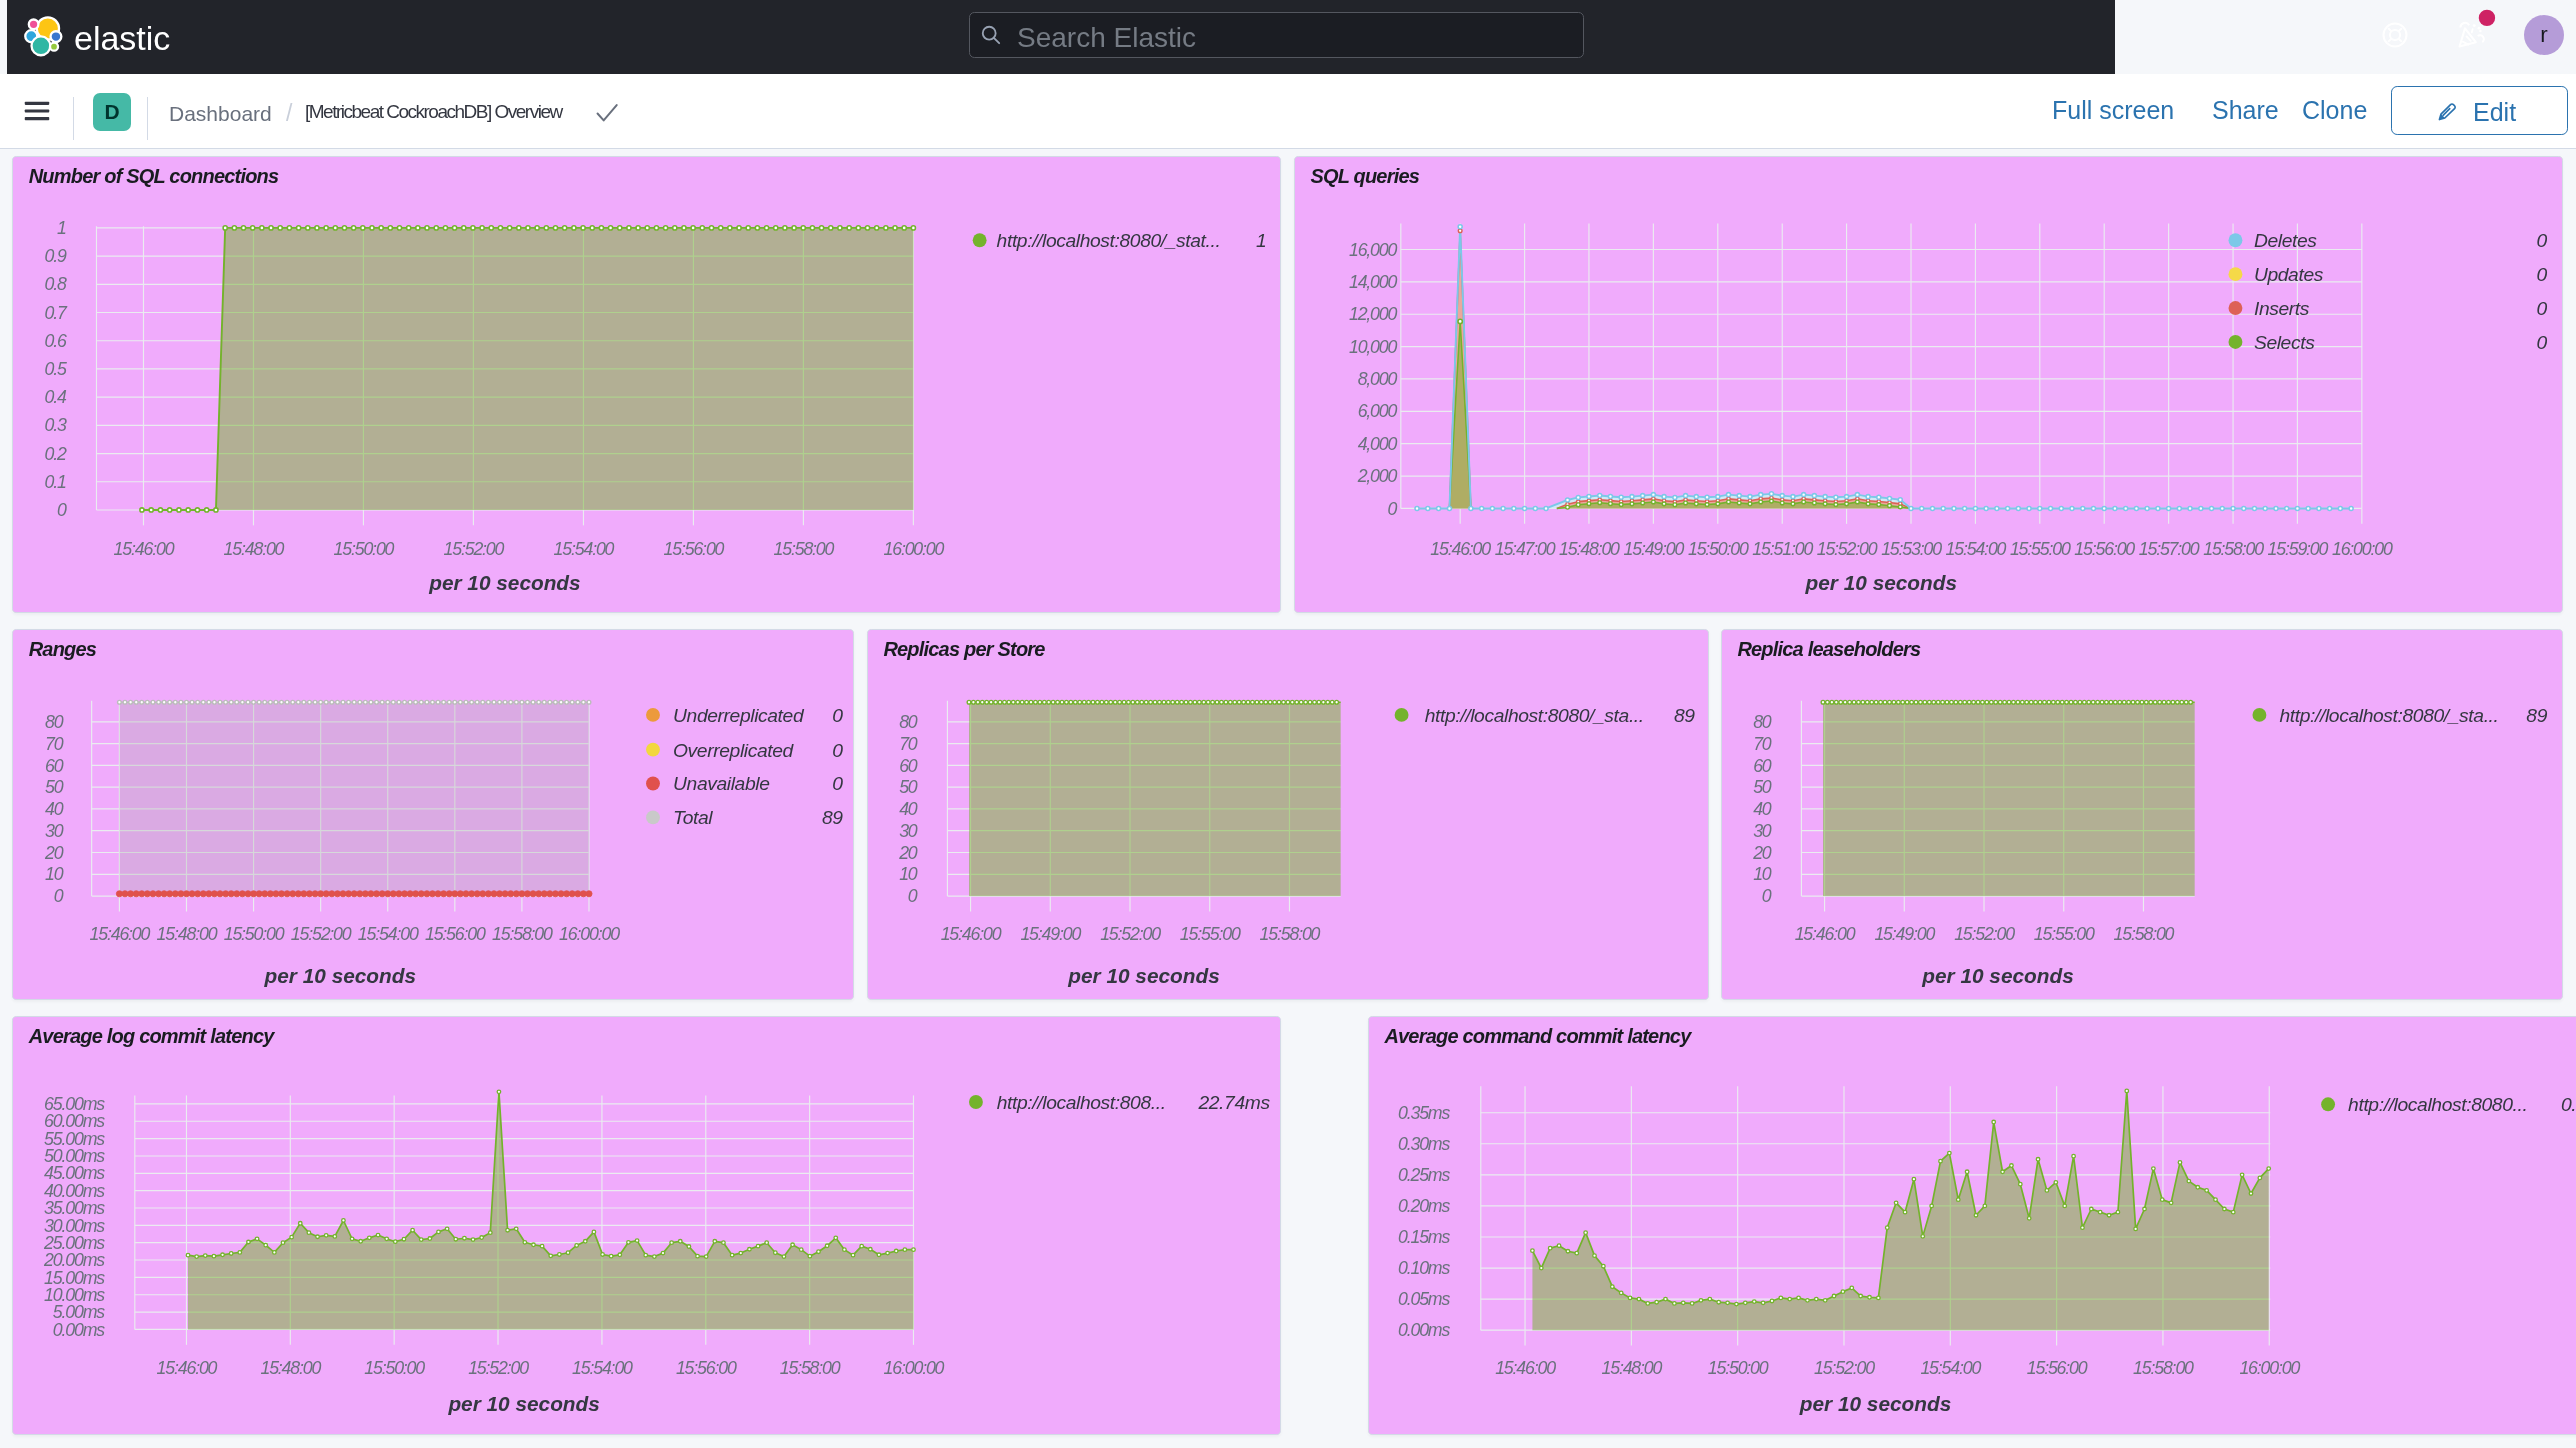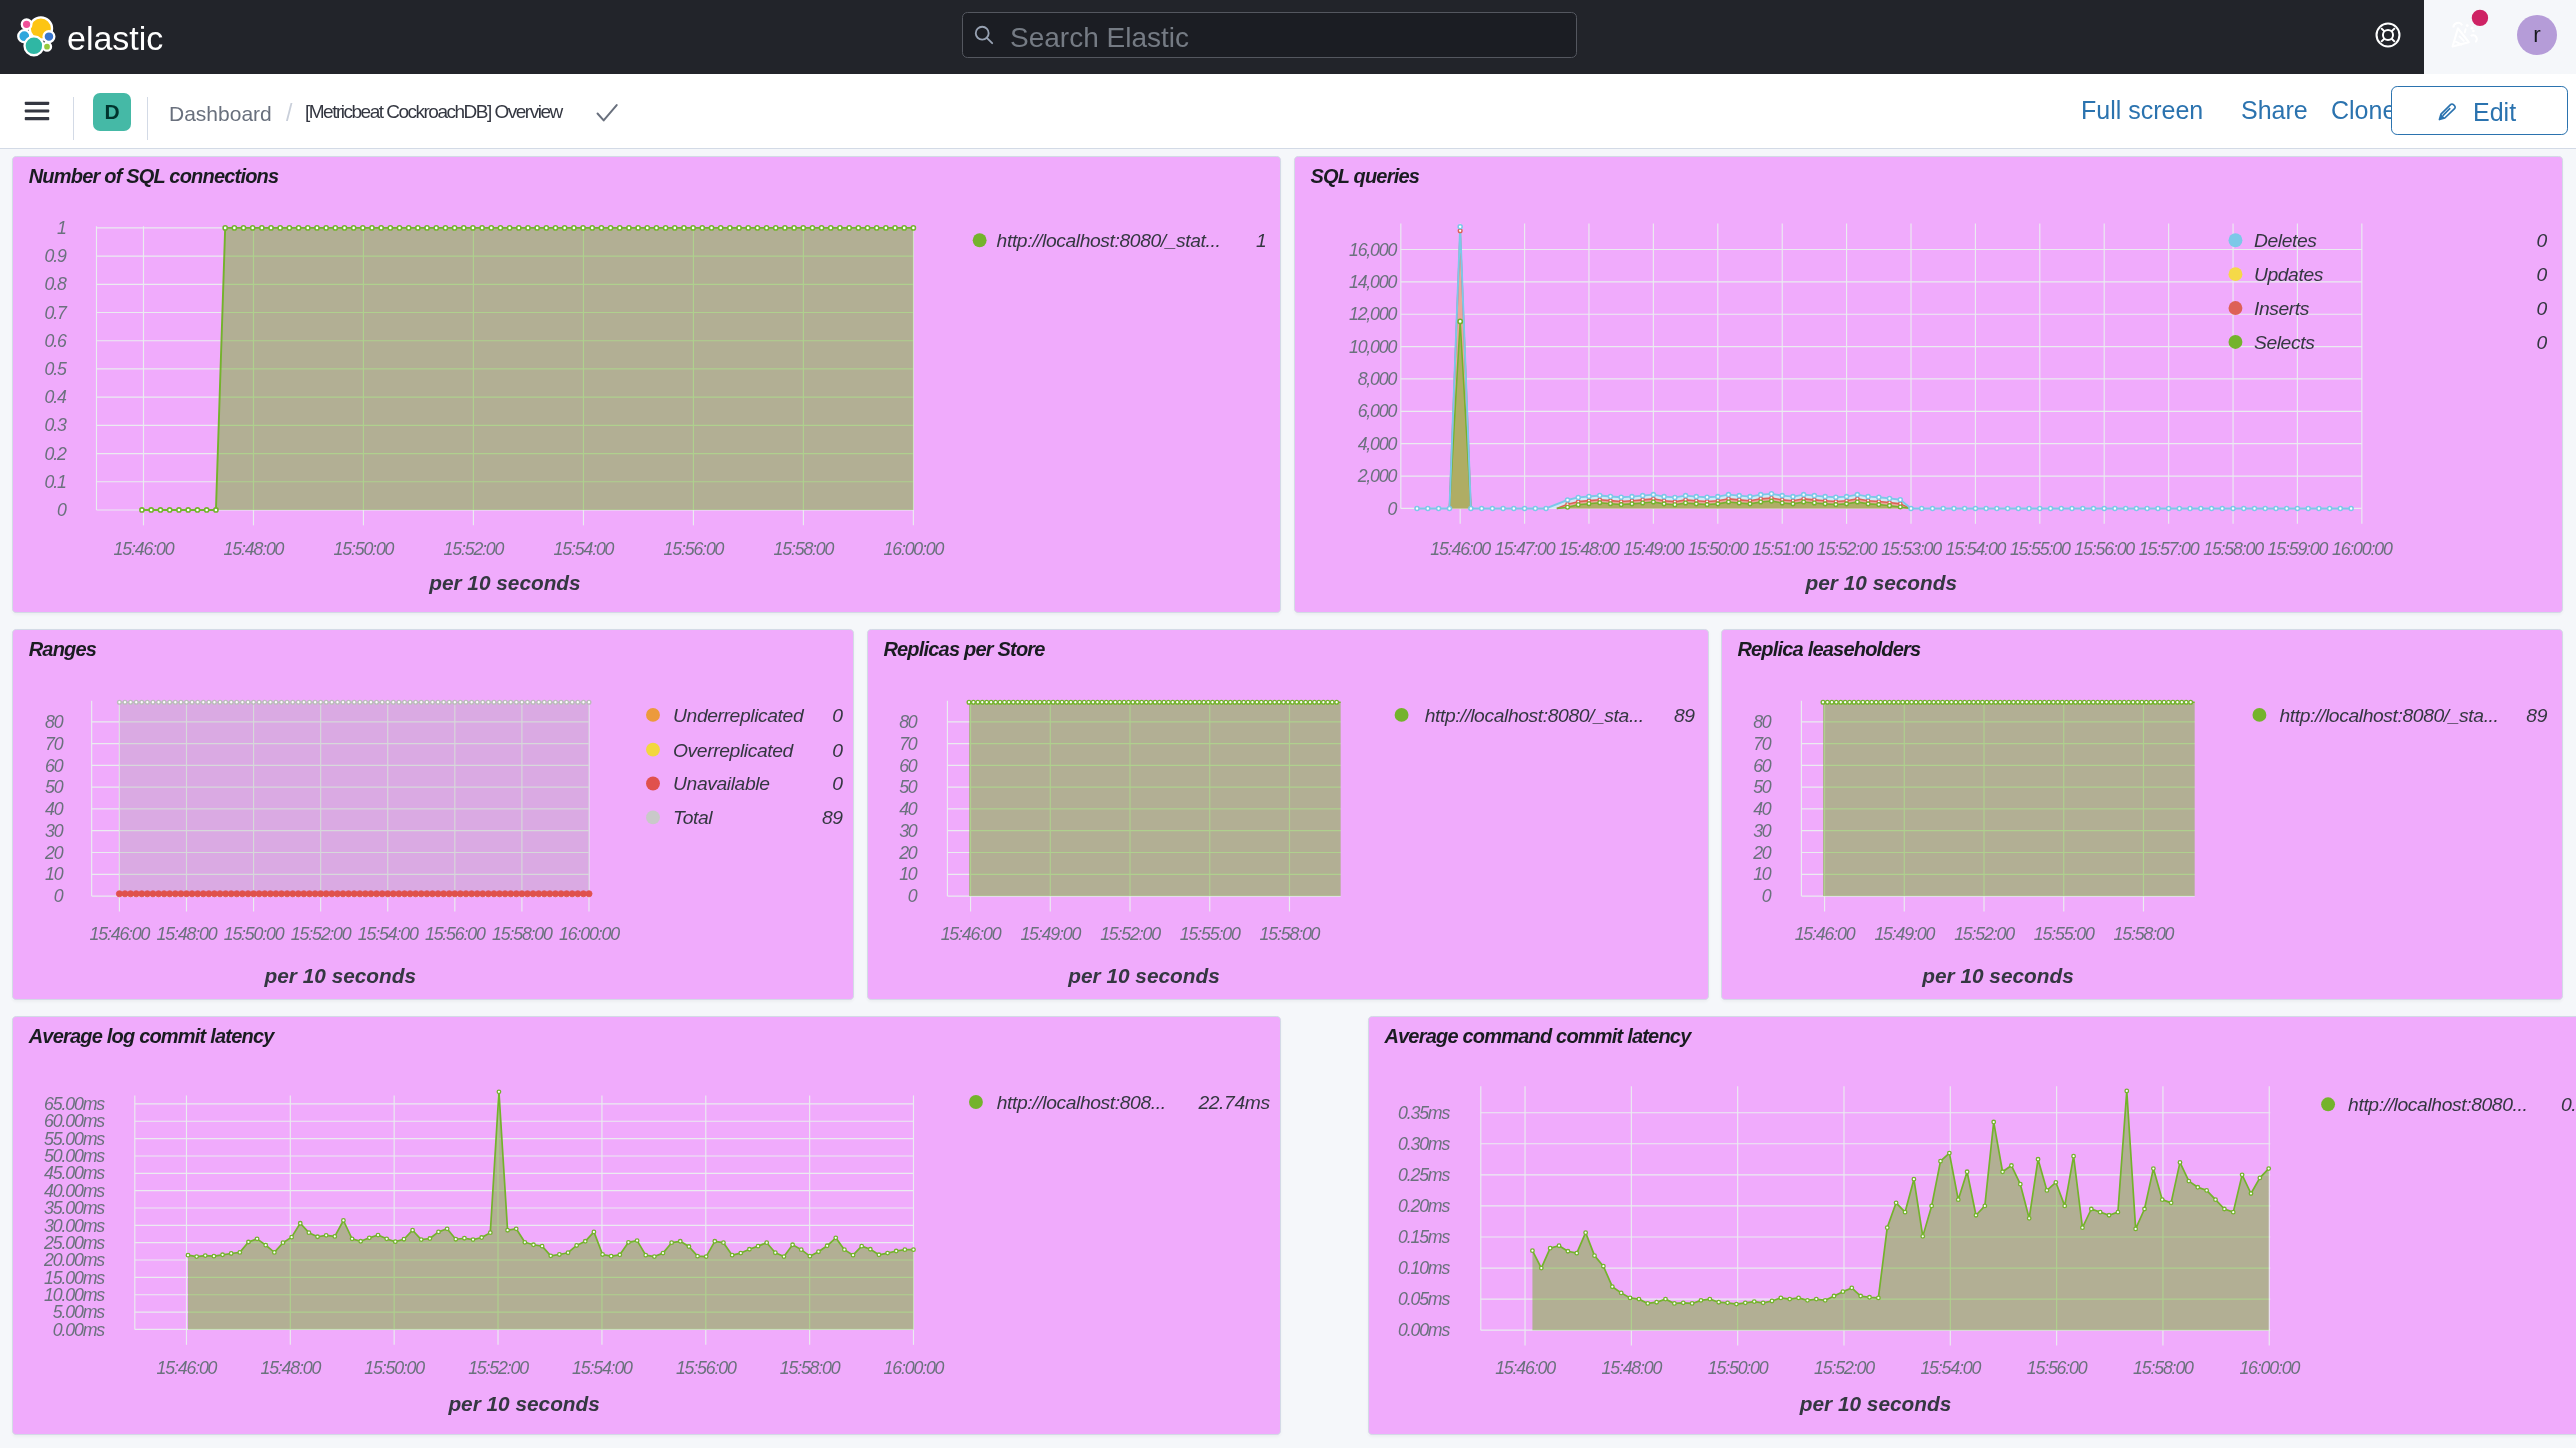--- a/index.html
+++ b/index.html
@@ -1,27 +1,27 @@
 <!DOCTYPE html>
 <html style="font-size:12.3px"><head><meta charset="utf-8"><style>
 * { margin:0; padding:0; box-sizing:border-box; }
 html,body { width:2576px; height:1448px; font-family:"Liberation Sans",sans-serif; background:#f5f7fa; overflow:hidden; }
-.header { position:absolute; left:0; top:0; width:2424px; height:74px; background:#22242a; }
+.header { position:absolute; left:7px; top:0; width:2108px; height:74px; background:#22242a; }
 .brand { position:absolute; left:67px; top:18.5px; color:#fff; font-size:34px; letter-spacing:0px; }
 .searchbox { position:absolute; left:962px; top:11.6px; width:615px; height:46px; background:#1b1d23;
   border:1.5px solid #54575f; border-radius:5.4px; }
 .searchph { position:absolute; left:1010px; top:21.6px; font-size:28px; color:#757b84; }
 .crumbbar { position:absolute; left:0; top:74px; width:2576px; height:75px; background:#fff; border-bottom:0.8px solid #d3dae6; }
 .vsep { position:absolute; top:23px; width:0.8px; height:43px; background:#d3dae6; }
 .dbadge { position:absolute; left:93px; top:18.5px; width:38px; height:38px; background:#45b9a6; border-radius:7px;
   color:#00342e; font-size:21px; font-weight:bold; text-align:center; line-height:38px; }
 .crumb1 { position:absolute; left:169px; top:28px; font-size:21px; color:#69707d; }
 .crumbsep { position:absolute; left:286px; top:25.5px; font-size:23px; color:#c9cfda; }
 .crumb2 { position:absolute; left:305px; top:27px; font-size:19px; font-weight:normal; color:#343741; letter-spacing:-1.5px; }
-.navlink { position:absolute; top:22.4px; font-size:25px; color:#2b73af;margin-left:29px; }
+.navlink { position:absolute; top:22.4px; font-size:25px; color:#2b73af; }
 .editbtn { position:absolute; left:2391px; top:12.3px; width:177px; height:49px; border:1.5px solid #2b73af;
   border-radius:6.2px; background:#fff; }
 .editlabel { position:absolute; left:2473px; top:24px; font-size:25px; color:#2b73af;text-align:center; }
 .avatar { position:absolute; left:2517px; top:15.4px; width:40px; height:40px; border-radius:50%;
   background:#b59cd8; color:#17191e; font-size:22.4px; text-align:center; line-height:40px; }
 .panel { position:absolute; background:#f0abfc; border:0.8px solid #d3dae6; border-radius:4.6px;
   box-shadow:0 1.5px 3.1px rgba(0,0,0,0.04);font-style:italic; }
 .ptitle { position:absolute; left:15.4px; top:7.7px; font-size:20px; font-weight:bold; color:#1a1c21; letter-spacing:-0.8px; }
 .tick { font-size:23px; fill:#6a717d; letter-spacing:-1.5px; }
 .leg { font-size:25px; fill:#343741; letter-spacing:-0.5px; }

